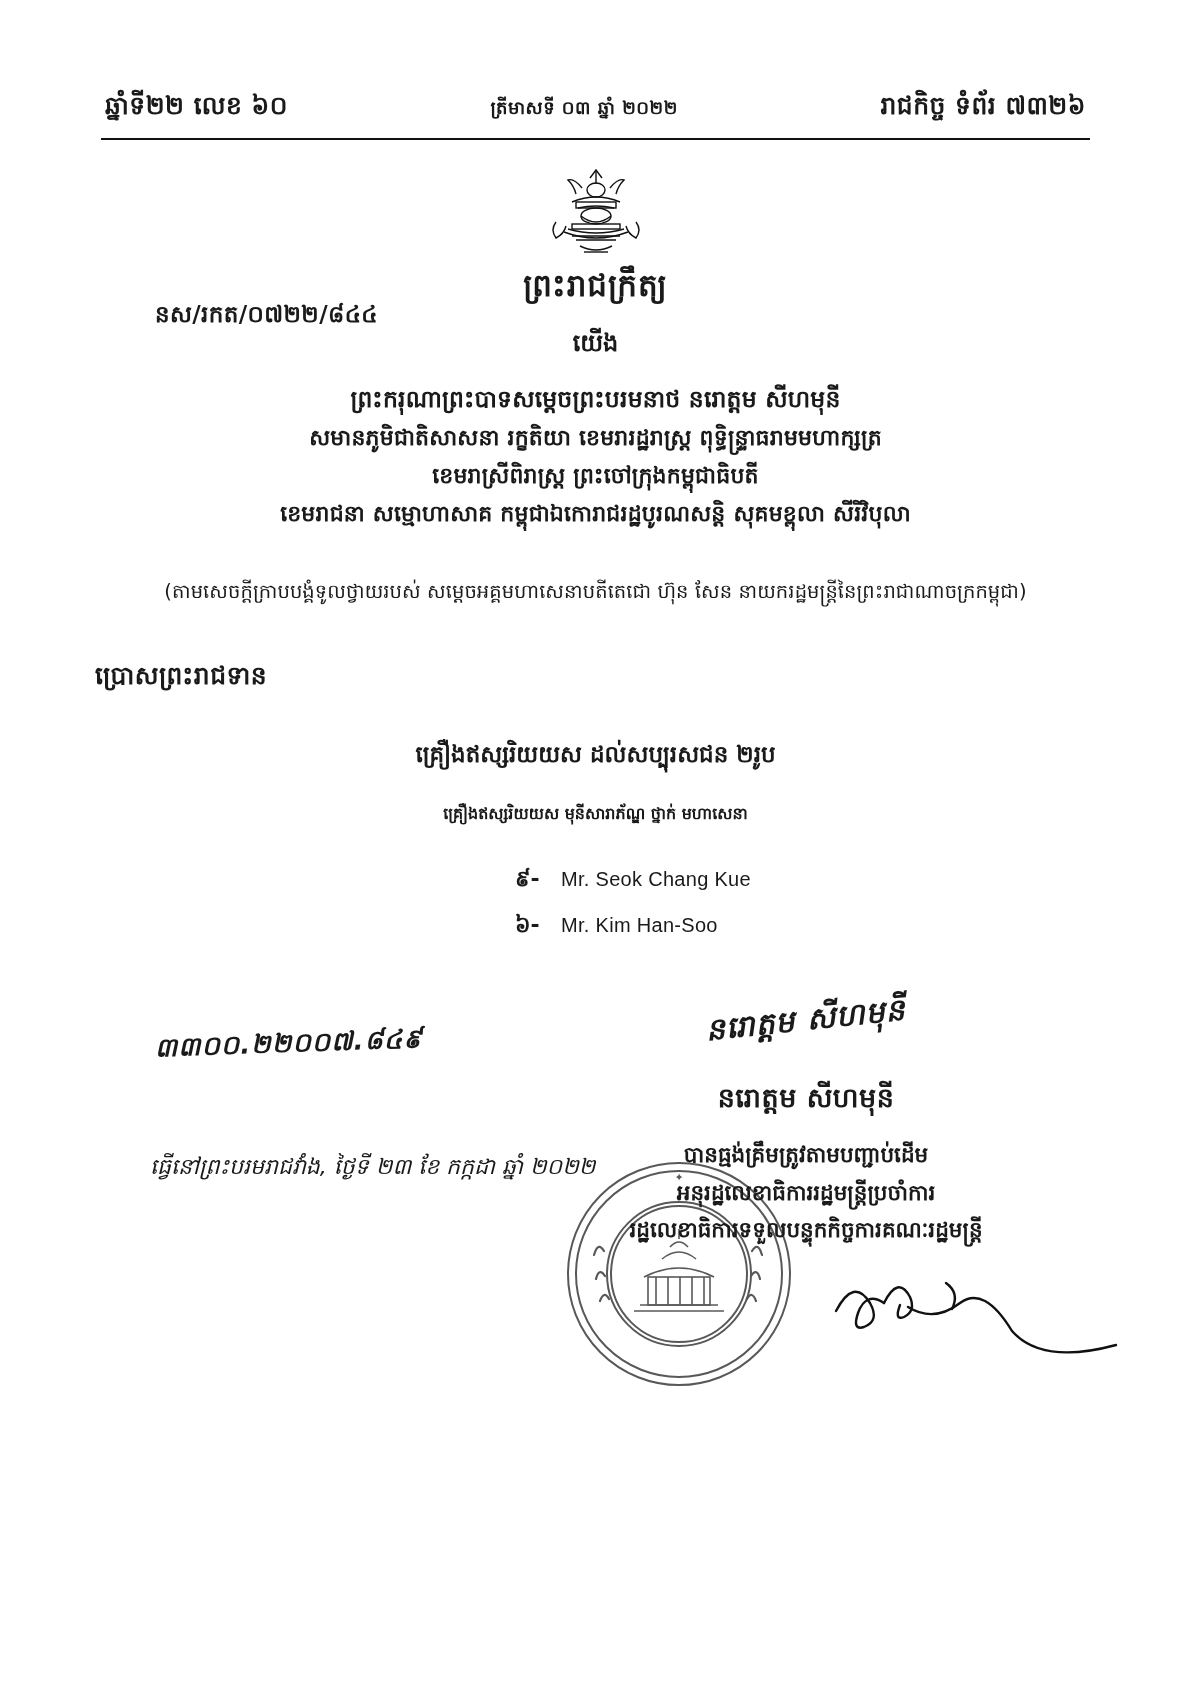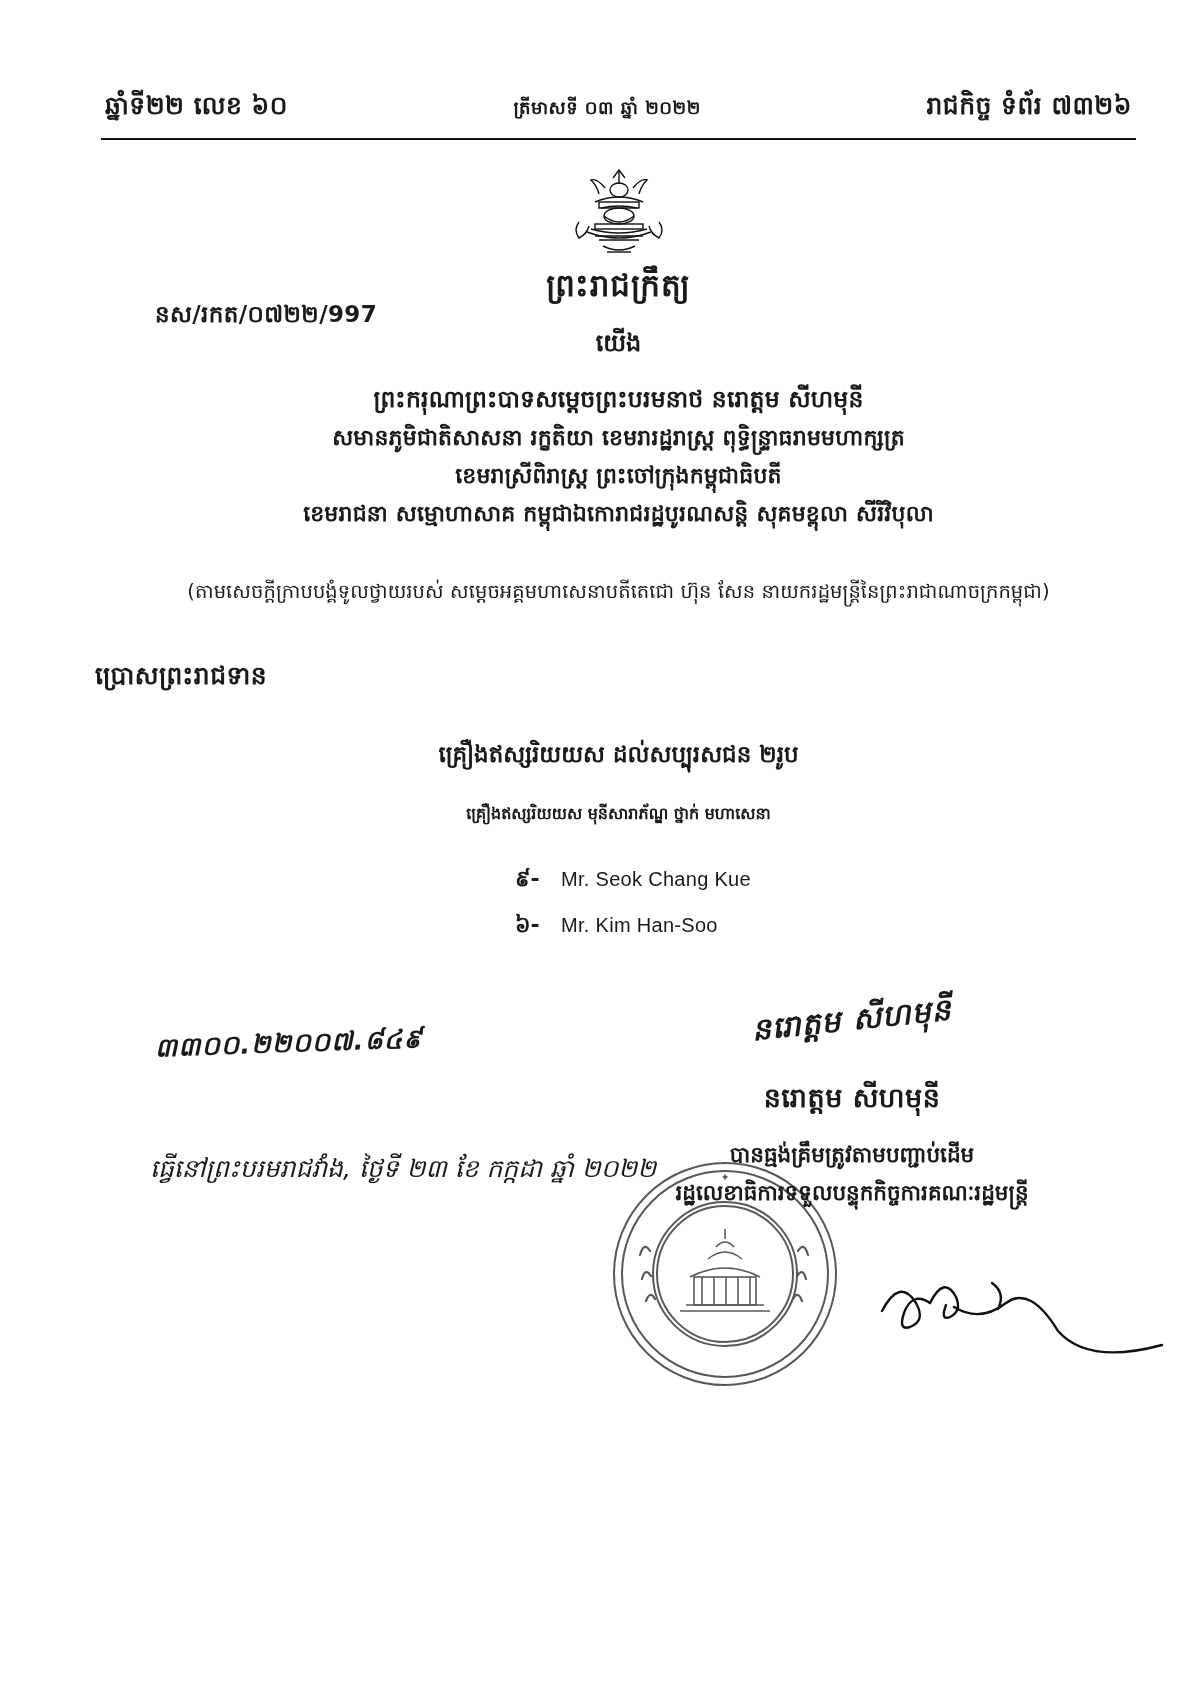--- a/index.html
+++ b/index.html
@@ -13,21 +13,21 @@
     position: relative;
     font-family: "DejaVu Sans", sans-serif;
     color: #1a1a1a;
     overflow: hidden;
   }
   .page {
     position: relative;
     width: 1191px;
     height: 1684px;
     box-sizing: border-box;
-    padding: 90px 49px 0 95px;
+    padding: 90px 95px 0 95px;
   }
 
   
   .header-row {
     display: flex;
     justify-content: space-between;
     align-items: baseline;
     font-size: 25px;
     font-weight: bold;
     letter-spacing: 0.5px;
@@ -153,21 +153,21 @@
     font-size: 26px;
     font-style: italic;
     font-weight: bold;
     letter-spacing: 1px;
     transform: rotate(-2deg);
   }
   .place-date {
     position: absolute;
     left: 55px;
     top: 152px;
-    font-size: 25px;
+    font-size: 22px;
     font-style: italic;
   }
 
   .sign-block {
     position: absolute;
     right: 10px;
     top: 0;
     width: 560px;
     text-align: center;
   }
@@ -255,21 +255,21 @@
           <path d="M38 80 q16 8 32 0"></path>
           <path d="M42 86 h24"></path>
         </g>
       </svg>
     </span>
   </div>
 
   <div class="khm royal-title">ព្រះរាជក្រឹត្យ</div>
   <div class="khm we-line">យើង</div>
 
-  <div class="khm doc-number">នស/រកត/០៧២២/997</div>
+  <div class="khm doc-number">នស/រកត/០៧២២/៨៤៤</div>
 
   <div class="king-block">
     <div class="khm big">ព្រះករុណាព្រះបាទសម្តេចព្រះបរមនាថ នរោត្តម សីហមុនី</div>
     <div class="khm">សមានភូមិជាតិសាសនា រក្ខតិយា ខេមរារដ្ឋរាស្ត្រ ពុទ្ធិន្ទ្រាធរាមមហាក្សត្រ</div>
     <div class="khm">ខេមរាស្រីពិរាស្ត្រ ព្រះចៅក្រុងកម្ពុជាធិបតី</div>
     <div class="khm">ខេមរាជនា សម្មោហាសាគ កម្ពុជាឯកោរាជរដ្ឋបូរណសន្តិ សុគមខ្ពុលា សីរិវិបុលា</div>
   </div>
 
   <div class="khm pm-note">(តាមសេចក្តីក្រាបបង្គំទូលថ្វាយរបស់ សម្តេចអគ្គមហាសេនាបតីតេជោ ហ៊ុន សែន នាយករដ្ឋមន្ត្រីនៃព្រះរាជាណាចក្រកម្ពុជា)</div>
 
@@ -292,20 +292,21 @@
   <div class="lower">
 
     <div class="khm ref-number">៣៣០០.២២០០៧.៨៤៩</div>
     <div class="khm place-date">ធ្វើនៅព្រះបរមរាជវាំង, ថ្ងៃទី ២៣ ខែ កក្កដា ឆ្នាំ ២០២២</div>
 
     <div class="sign-block">
       <div class="khm royal-signature">នរោត្តម សីហមុនី</div>
       <div class="khm king-name">នរោត្តម សីហមុនី</div>
       <div class="countersign">
         <div class="khm">បានធ្មង់គ្រឹមត្រូវតាមបញ្ជាប់ដើម</div>
+        <div class="khm">អនុរដ្ឋលេខាធិការរដ្ឋមន្ត្រីប្រចាំការ</div>
         <div class="khm">រដ្ឋលេខាធិការទទួលបន្ទុកកិច្ចការគណៈរដ្ឋមន្ត្រី</div>
       </div>
 
       <span class="stamp">
         <svg width="230" height="230" viewBox="0 0 230 230">
           <g fill="none" stroke="#2a2a2a" stroke-width="2">
             <circle cx="115" cy="115" r="111"></circle>
             <circle cx="115" cy="115" r="103"></circle>
             <circle cx="115" cy="115" r="72"></circle>
             <circle cx="115" cy="115" r="68"></circle>

